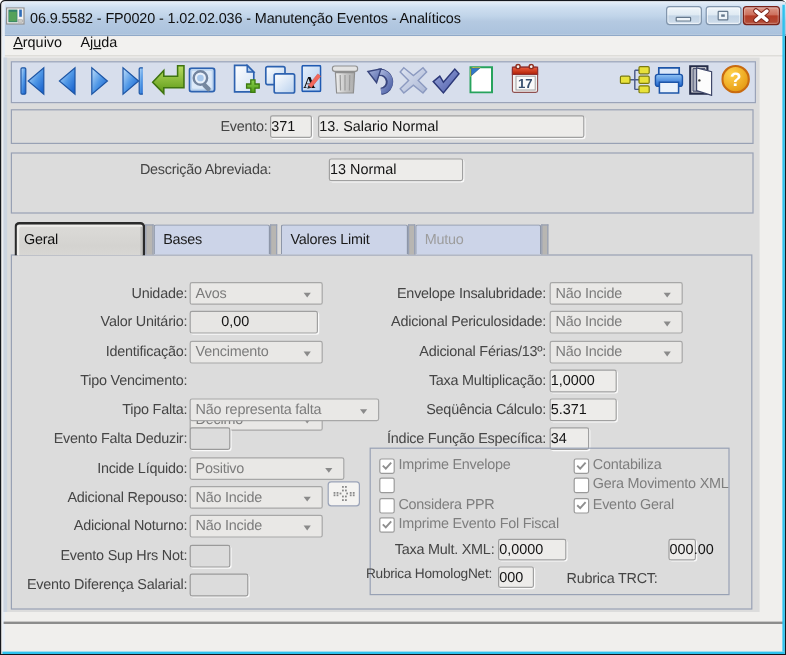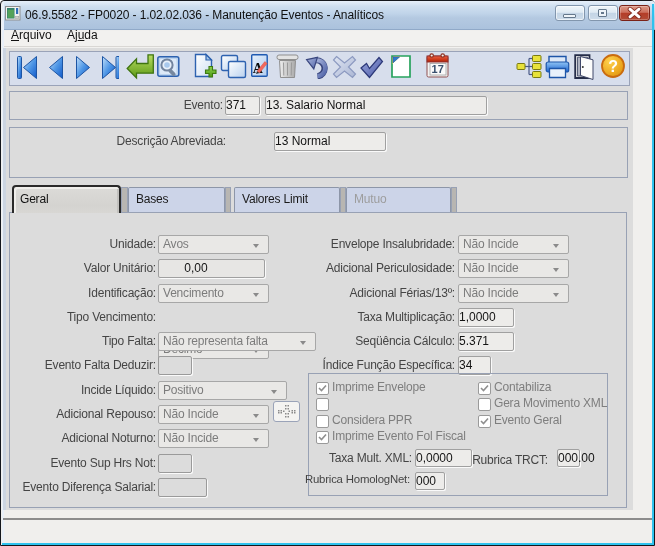--- a/index.html
+++ b/index.html
@@ -342,21 +342,21 @@
   <div class="chk" style="left:477px;top:397px;"></div>
   <div class="clbl" style="left:493px;top:395px;">Gera Movimento XML</div>
   <div class="chk" style="left:477px;top:414px;">
       <svg width="11" height="11" viewBox="0 0 11 11">
         <path d="M2 5 L4.5 7.5 L9 2.5" fill="none" stroke="#8f8f8f" stroke-width="1.6"></path>
       </svg>
     </div>
   <div class="clbl" style="left:493px;top:412px;">Evento Geral</div>
   <div class="lbl" style="left:311px;top:450px;width:100px;">Taxa Mult. XML:</div>
   <div class="tf" style="left:414px;top:448px;width:57px;height:18px;">0,0000</div>
-  <div class="lbl" style="left:447px;top:452px;width:100px;padding-left:24px;">Rubrica TRCT:</div>
+  <div class="lbl" style="left:447px;top:474px;width:100px;padding-left:24px;">Rubrica TRCT:</div>
   <div class="tf" style="left:556px;top:448px;width:23px;height:18px;">000.00</div>
   <div class="lbl" style="left:209px;top:471.5px;width:200px;font-size:11.4px;">Rubrica HomologNet:</div>
   <div class="tf" style="left:414px;top:471px;width:30px;height:18px;">000</div>
 
   <div class="abs" style="left:2px;top:517px;width:650px;height:2px;background:#8c8c8c;"></div>
 
   <div class="abs" style="left:1px;top:541.5px;width:652px;height:2.5px;background:#2ec2ee;"></div>
   <div class="abs" style="left:650.5px;top:3px;width:2.5px;height:538.5px;background:#2ec2ee;"></div>
 </div>
 

